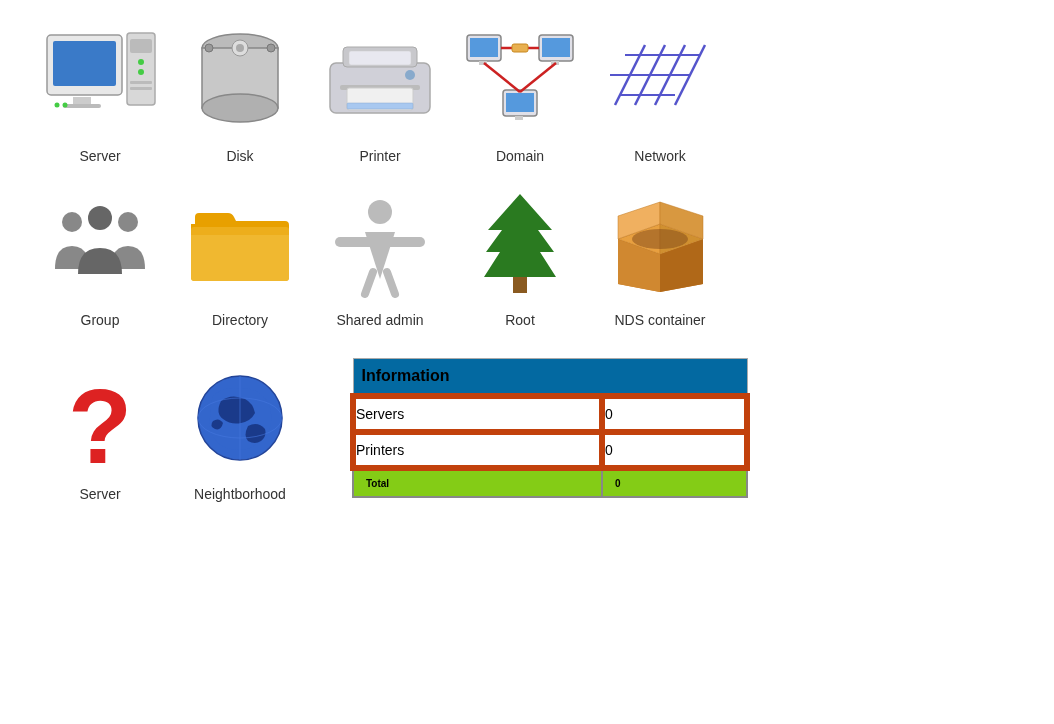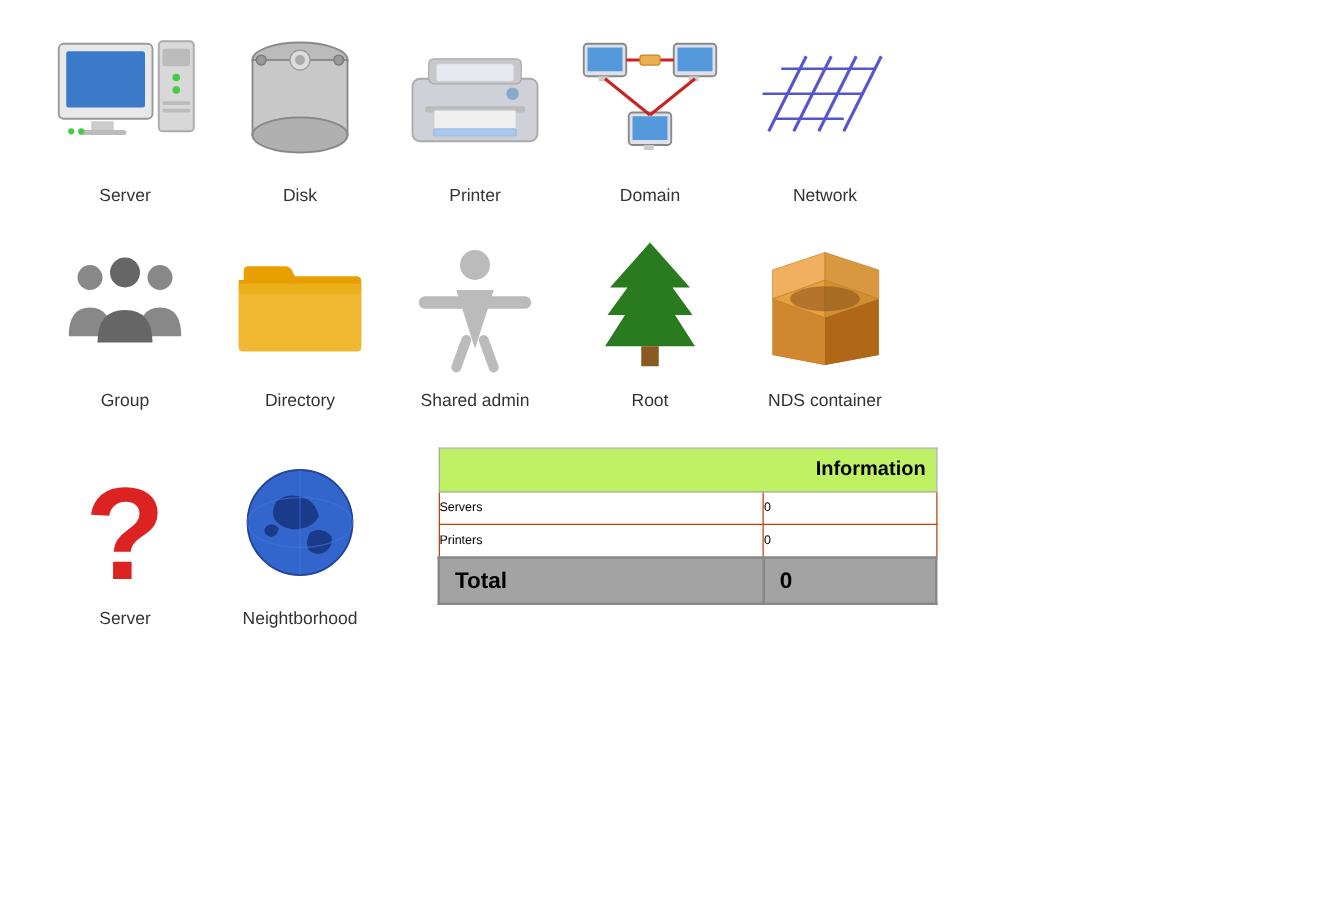--- a/index.html
+++ b/index.html
@@ -71,40 +71,40 @@
       margin-top: 0px;
     }
 
     .info-table {
       border-collapse: collapse;
       width: 400px;
       border: 1px solid #aaa;
     }
 
     .info-table .header-row td {
-      background: #bef264;
-      text-align: right;
+      background: #0369a1;
+      text-align: left;
       font-weight: bold;
       font-size: 16px;
       padding: 8px;
       border: 1px solid #aaa;
     }
 
     .info-table .data-row td {
       padding: 7px 0;
-      border: 1px solid #c2410c;
-      font-size: 10px;
+      border: 6px solid #c2410c;
+      font-size: 14px;
     }
 
     .info-table .total-row td {
       padding: 7px 12px;
       border: 2px solid #888;
       font-weight: bold;
-      font-size: 18px;
-      background: #a3a3a3;
+      font-size: 10px;
+      background: #84cc16;
     }
 
     
     svg { overflow: visible; }
   </style>
 </head>
 <body>
 
 <div class="main-grid">
 

